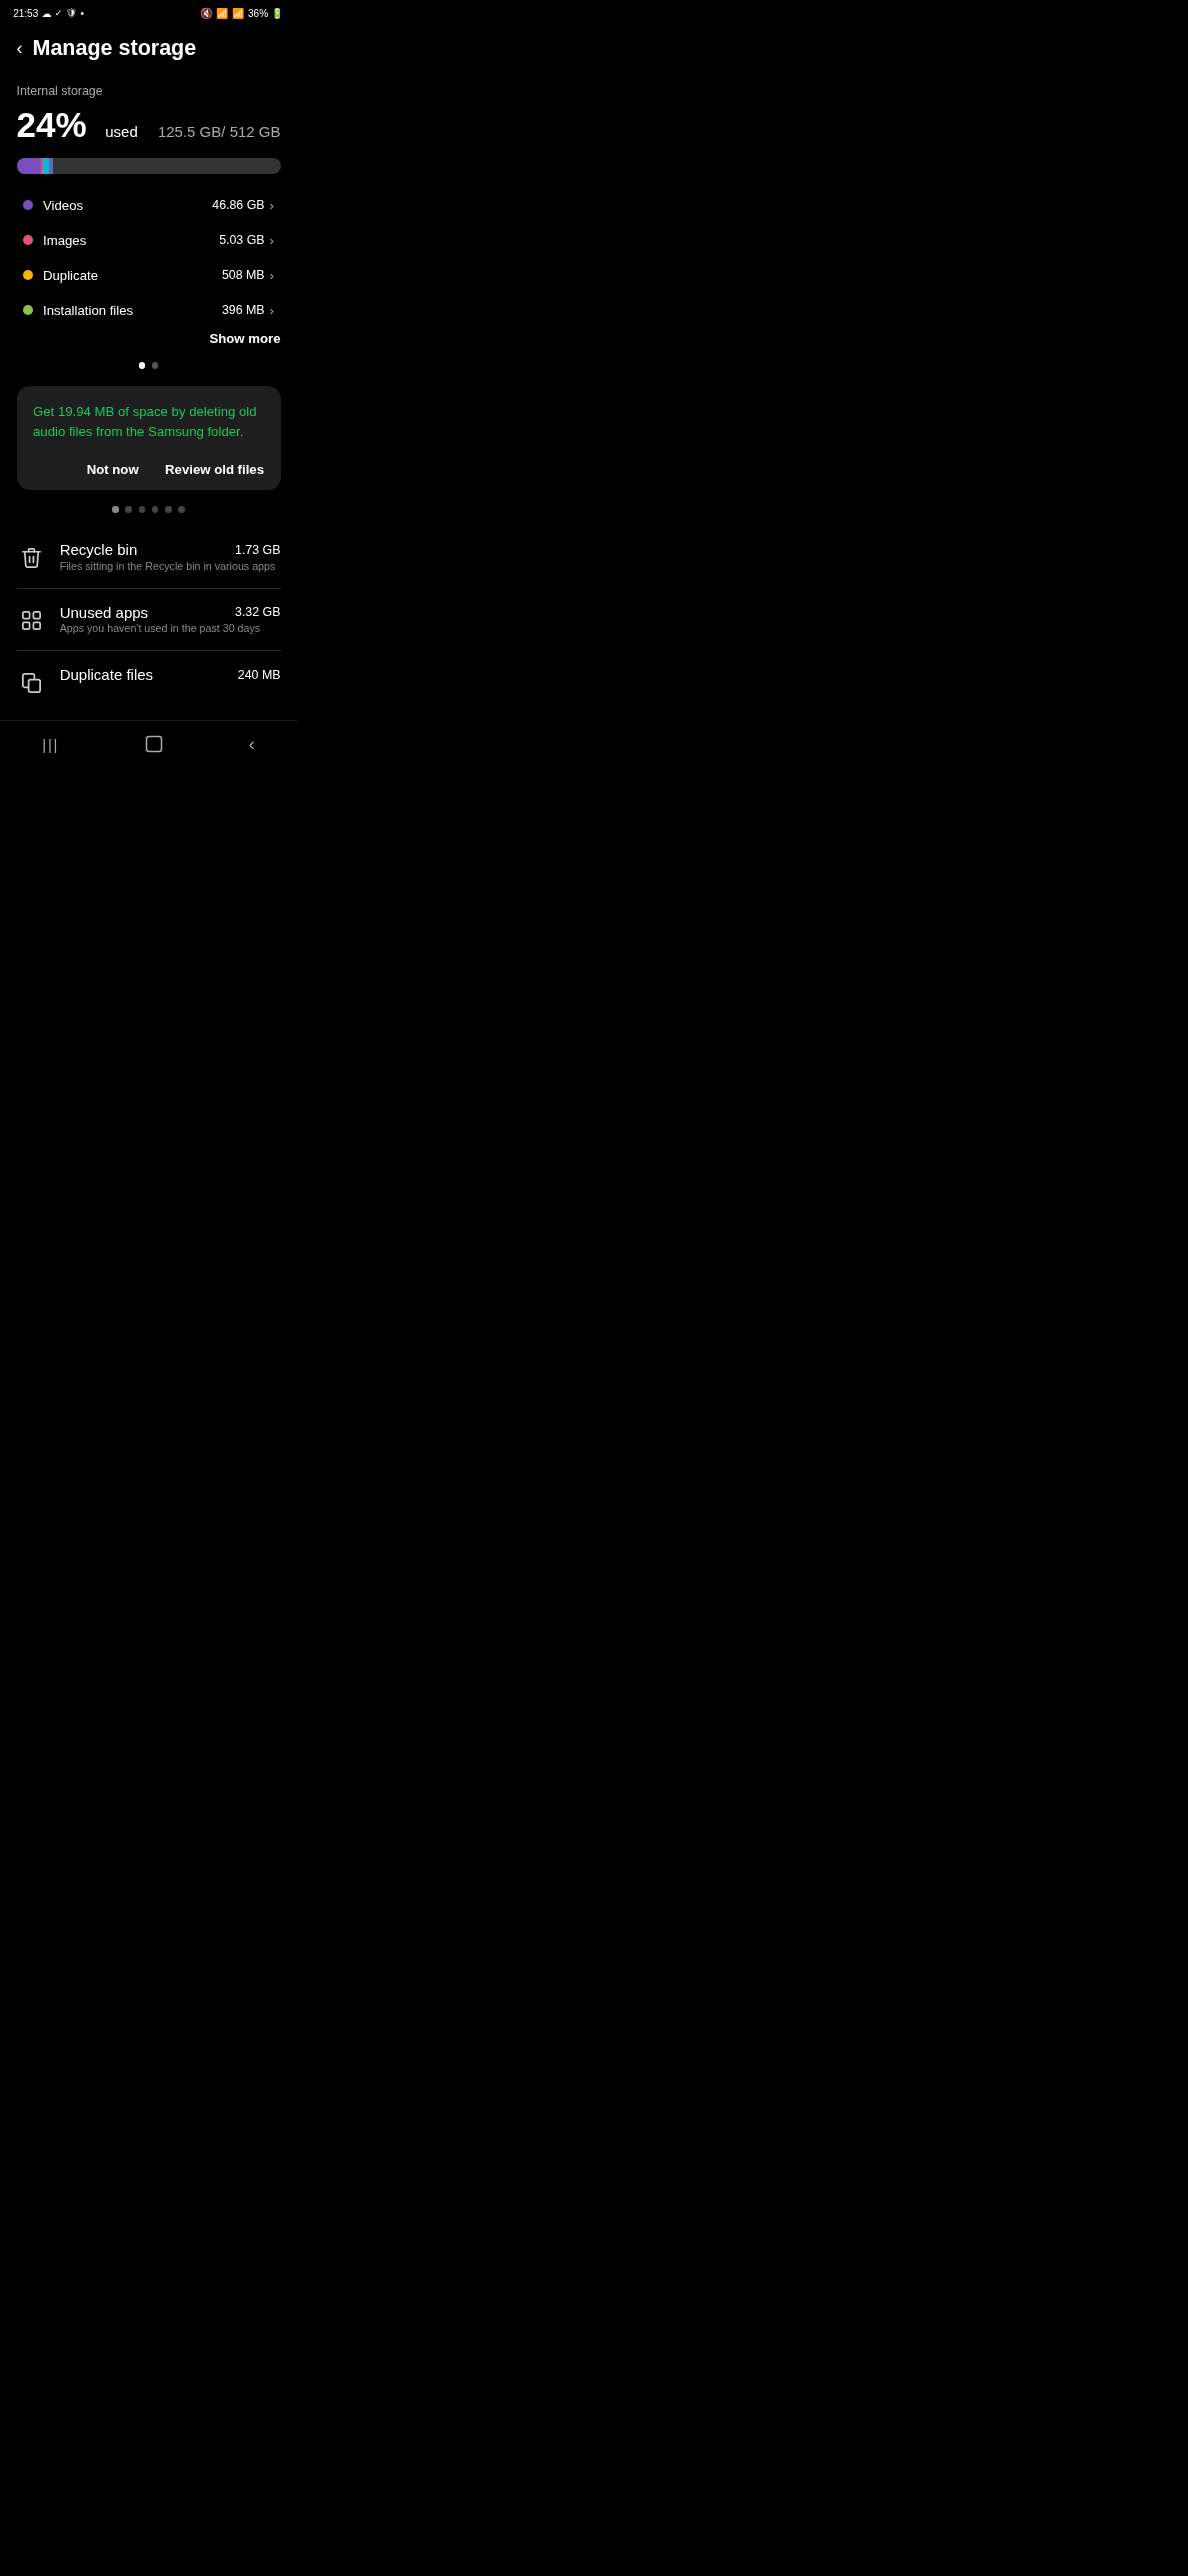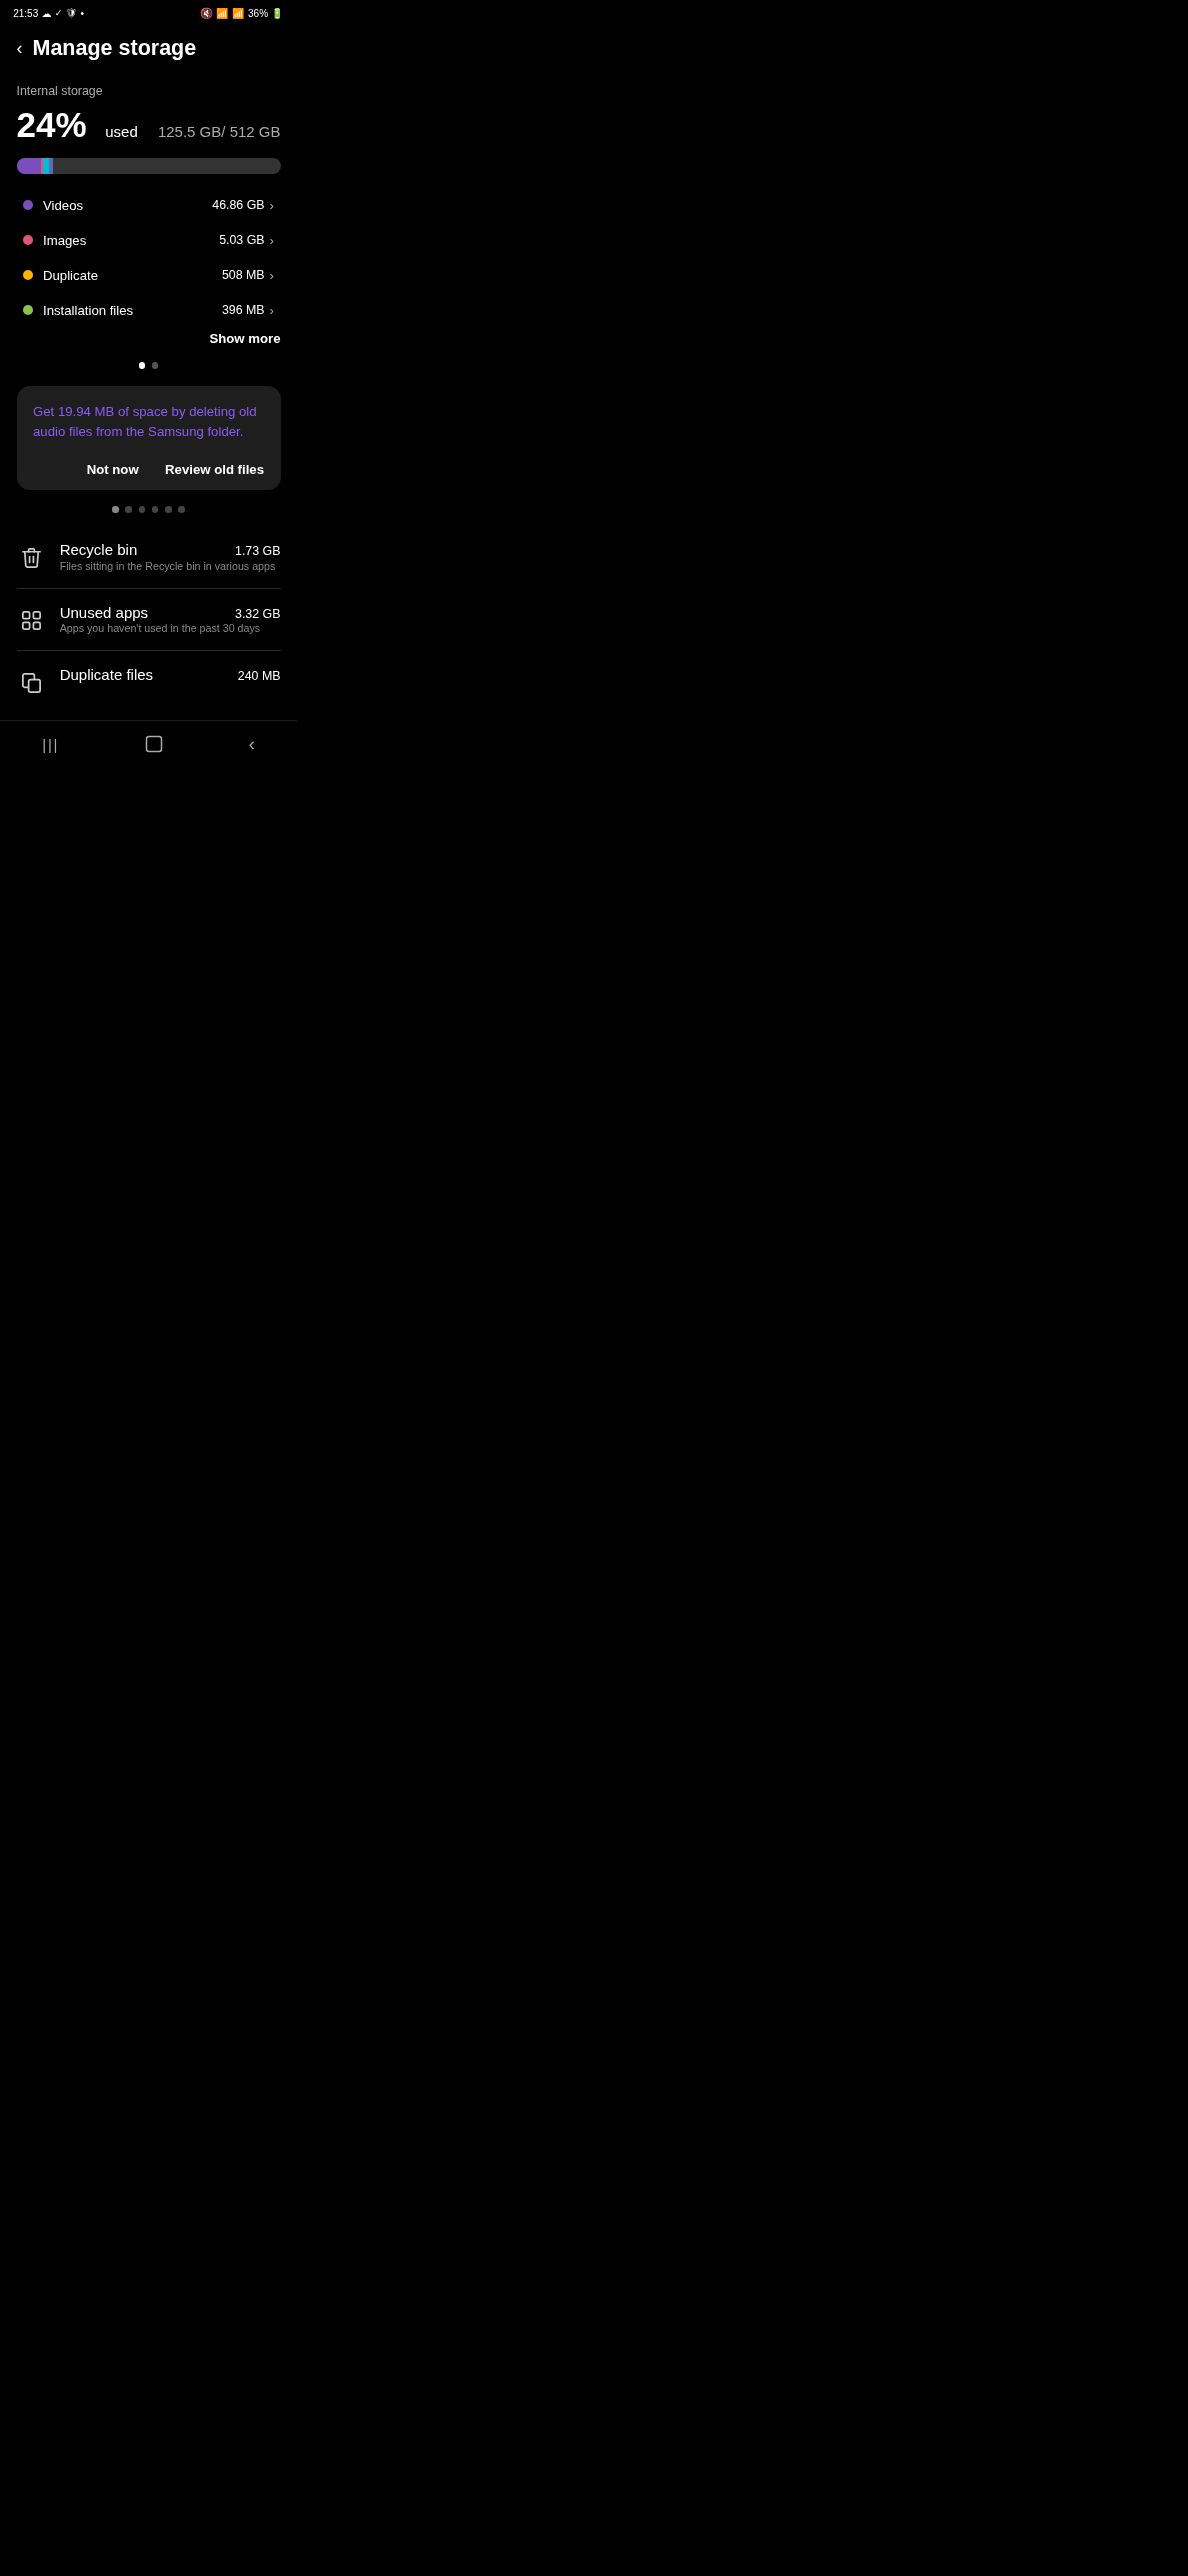--- a/index.html
+++ b/index.html
@@ -152,21 +152,21 @@
 
     .suggestion-card {
       margin: 6.6px 16.5px 10px;
       background: #1e1e1e;
       border-radius: 13.2px;
       padding: 16.5px 16.5px 13.2px;
     }
     .suggestion-text {
       font-size: 13.2px;
       line-height: 1.5;
-      color: #8b5cf6;
+      color: #22c55e;
       margin-bottom: 20px;
     }
     .suggestion-actions {
       display: flex;
       justify-content: flex-end;
       gap: 26.4px;
     }
     .suggestion-btn {
       font-size: 13.2px;
       font-weight: 700;
@@ -213,21 +213,21 @@
       justify-content: center;
       flex-shrink: 0;
       margin-top: 1.7px;
     }
     .list-content {
       flex: 1;
     }
     .list-title-row {
       display: flex;
       justify-content: space-between;
-      align-items: flex-end;
+      align-items: center;
     }
     .list-title {
       font-size: 15px;
       font-weight: 500;
       color: #fff;
     }
     .list-size {
       font-size: 12.4px;
       color: #fff;
       font-weight: 500;

